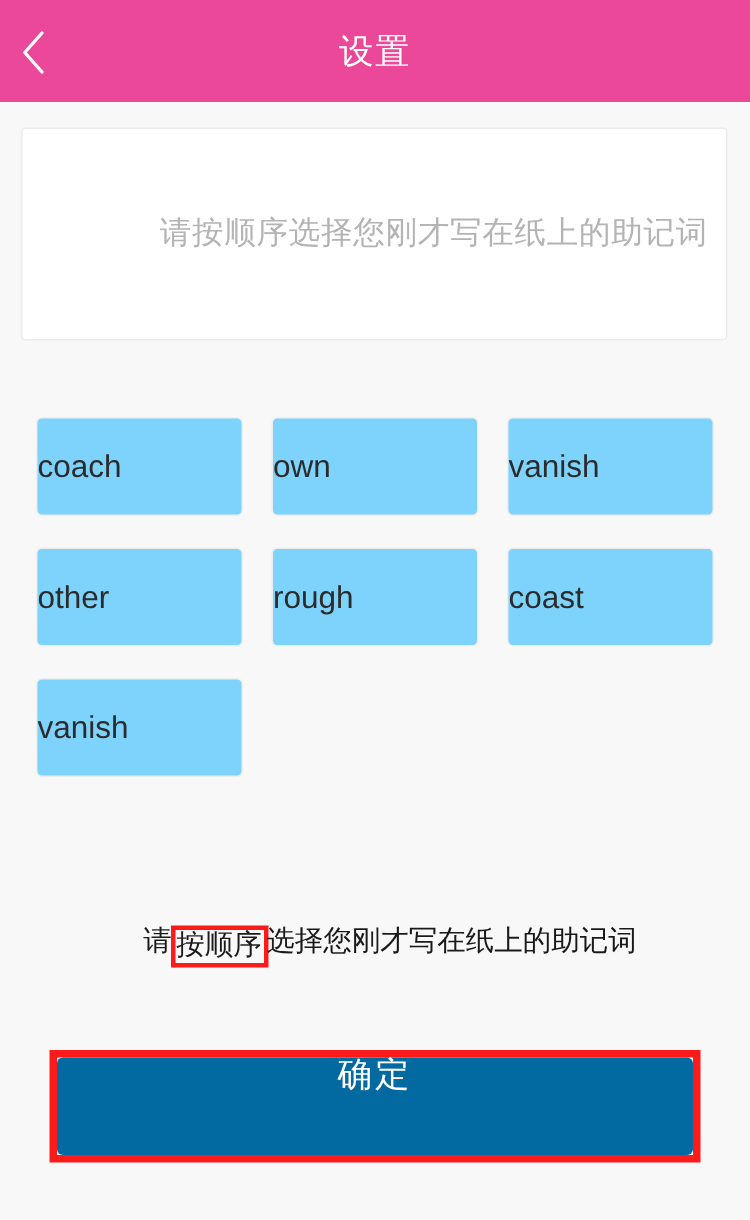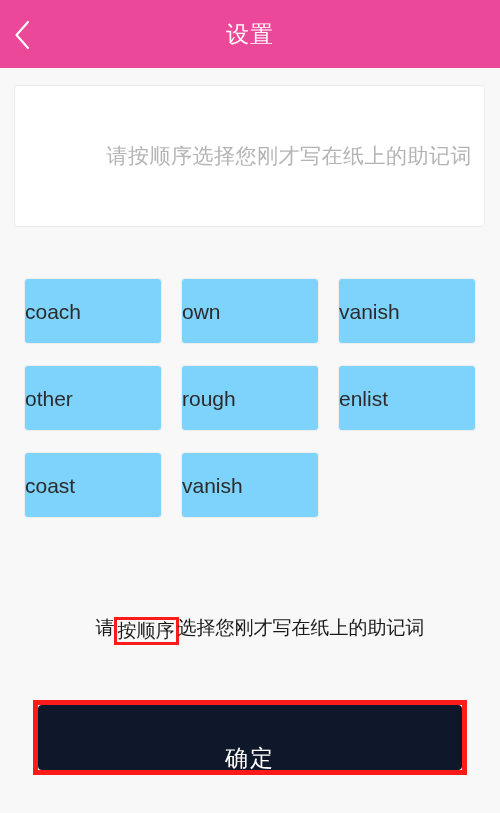--- a/index.html
+++ b/index.html
@@ -132,26 +132,26 @@
     height: 75px;
     border: 5px solid #fc1b1b;
     box-sizing: border-box;
   }
   .confirm-btn {
     position: absolute;
     left: 38px;
     top: 705px;
     width: 424px;
     height: 65px;
-    background: #0f172a;
+    background: #0369a1;
     border: none;
     border-radius: 4px;
     box-sizing: border-box;
     display: flex;
-    align-items: flex-end;
+    align-items: flex-start;
     justify-content: center;
     cursor: pointer;
     padding: 0;
   }
   .confirm-label {
     color: #ffffff;
     font-size: 23px;
     letter-spacing: 2px;
     font-family: "Liberation Sans", "DejaVu Sans", sans-serif;
     line-height: 1;
@@ -185,23 +185,20 @@
   <div class="word-card">
     <span class="word-label">vanish</span>
   </div>
   <div class="word-card">
     <span class="word-label">other</span>
   </div>
   <div class="word-card">
     <span class="word-label">rough</span>
   </div>
   <div class="word-card">
-    <span class="word-label">enlist</span>
-  </div>
-  <div class="word-card">
     <span class="word-label">coast</span>
   </div>
   <div class="word-card">
     <span class="word-label">vanish</span>
   </div>
 </div>
 
 <div class="hint-row">
   <span class="seg">请</span><span class="hint-highlight">按顺序</span><span class="seg">选择您刚才写在纸上的助记词</span>
 </div>

